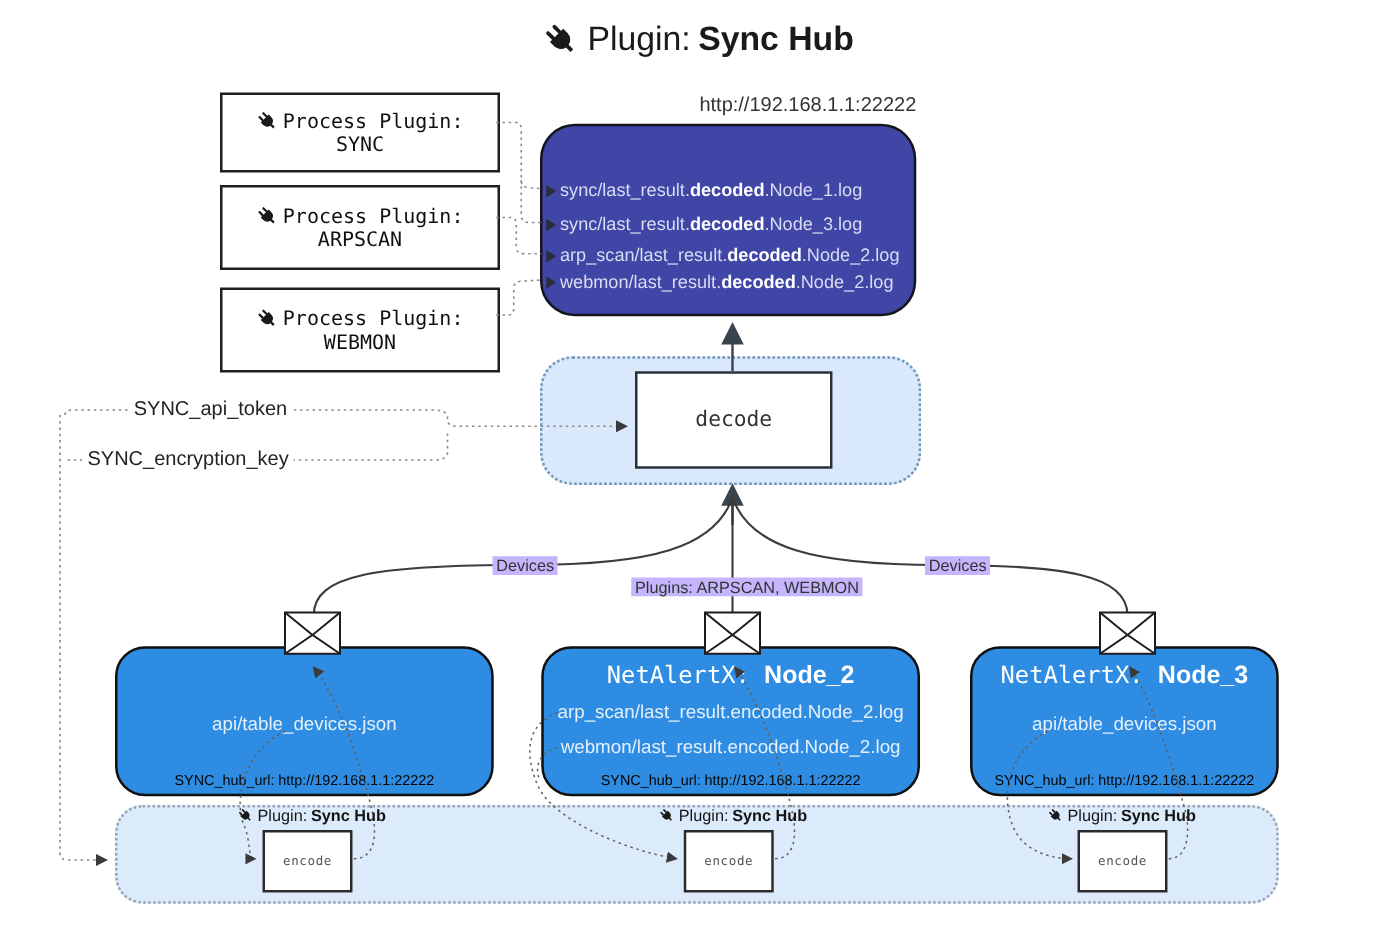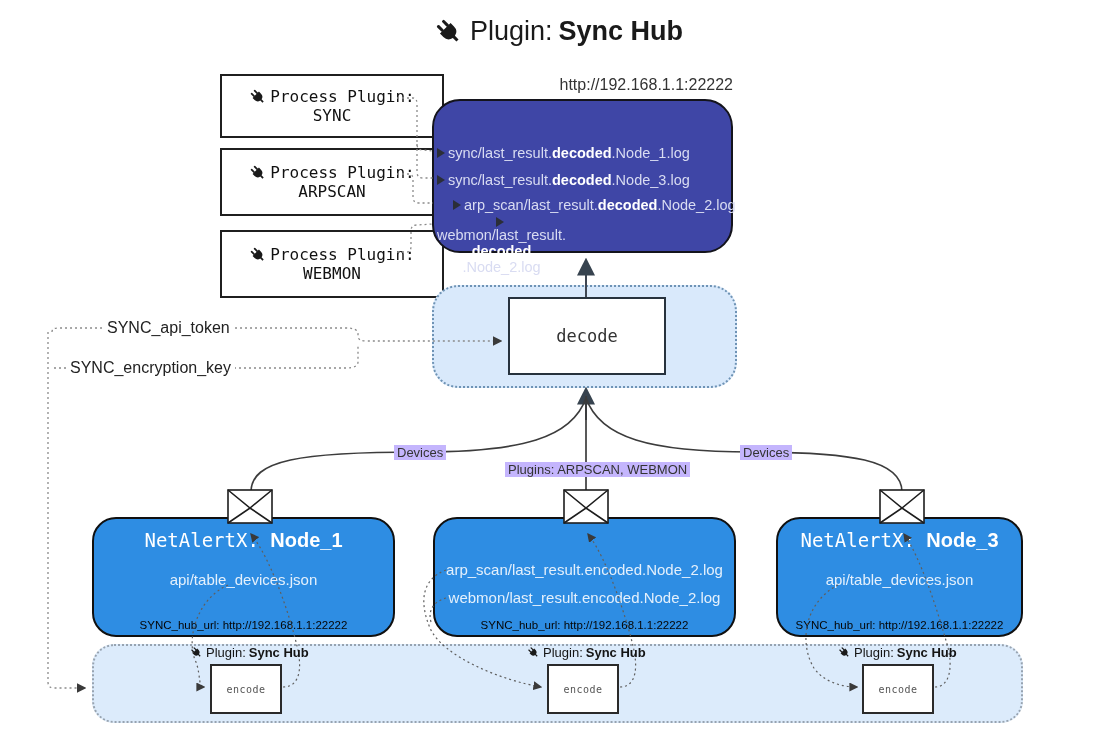--- a/index.html
+++ b/index.html
@@ -9,21 +9,21 @@
   .lbl{position:absolute;z-index:3;white-space:nowrap;}
 
   
   .title{position:absolute;left:0;right:0;top:16px;z-index:3;display:flex;align-items:center;
          justify-content:center;font-size:27px;color:#1a1a1a;gap:6px;}
   .title .b{font-weight:700;}
 
   
   .pbox{position:absolute;left:176px;width:220px;background:#fff;border:2px solid #1f1f1f;
         z-index:1;display:flex;flex-direction:column;align-items:center;justify-content:center;
-        font-family:"DejaVu Sans Mono",monospace;font-size:16px;color:#111;margin-left:44px;}
+        font-family:"DejaVu Sans Mono",monospace;font-size:16px;color:#111;}
   .pbox .row{display:flex;align-items:center;gap:3px;}
 
   
   .huburl{position:absolute;left:432px;width:301px;top:76px;text-align:right;font-size:16px;
           color:#333;z-index:3;}
   .hub{position:absolute;left:432px;top:99px;width:301px;height:154px;background:#3f46a6;
        border:2.5px solid #14141c;border-radius:28px;z-index:1;box-sizing:border-box;}
   .hubtitle{position:absolute;left:0;right:0;top:13px;text-align:center;color:#fff;
             font-family:"DejaVu Sans Mono",monospace;font-size:19px;}
   .hubtitle .b{font-family:"Liberation Sans",sans-serif;font-weight:700;font-size:20px;}
@@ -200,53 +200,53 @@
       <span>sync/last_result.</span>
         <b>decoded</b>
         <span>.Node_1.log</span>
     </div>
     <div class="hubline" style="top:70px;">
       <span class="tri"></span>
       <span>sync/last_result.</span>
         <b>decoded</b>
         <span>.Node_3.log</span>
     </div>
-    <div class="hubline" style="top:95px;margin-left:16px;">
+    <div class="hubline" style="top:95px;">
       <span class="tri"></span>
       <span>arp_scan/last_result.</span>
         <b>decoded</b>
         <span>.Node_2.log</span>
     </div>
-    <div class="hubline" style="top:116px;flex-direction:column;">
+    <div class="hubline" style="top:116px;">
       <span class="tri"></span>
       <span>webmon/last_result.</span>
         <b>decoded</b>
         <span>.Node_2.log</span>
     </div>
   </div>
 
   <div class="dpanel"></div>
   <div class="dbox">decode</div>
 
   <div class="lbl cfg" style="left:103px;top:319px;">SYNC_api_token</div>
   <div class="lbl cfg" style="left:66px;top:359px;">SYNC_encryption_key</div>
 
   <div class="lbl edge" style="left:394px;top:445px;">Devices</div>
   <div class="lbl edge" style="left:505px;top:462px;">Plugins: ARPSCAN, WEBMON</div>
   <div class="lbl edge" style="left:740px;top:445px;">Devices</div>
 
   <div class="node" style="left:92px;width:303px;">
-    <div class="ntitle">
-      <span>NetAlertX: </span><span class="b">Node_1</span>
-    </div>
     <div class="nfile" style="top:52px;">api/table_devices.json</div>
     <div class="nurl" style="top:100px;">SYNC_hub_url: http://192.168.1.1:22222</div>
   </div>
 
   <div class="node" style="left:433px;width:303px;">
+    <div class="ntitle">
+      <span>NetAlertX: </span><span class="b">Node_2</span>
+    </div>
     <div class="nfile" style="top:42px;">arp_scan/last_result.encoded.Node_2.log</div>
     <div class="nfile" style="top:70px;">webmon/last_result.encoded.Node_2.log</div>
     <div class="nurl" style="top:100px;">SYNC_hub_url: http://192.168.1.1:22222</div>
   </div>
 
   <div class="node" style="left:776px;width:247px;">
     <div class="ntitle">
       <span>NetAlertX: </span><span class="b">Node_3</span>
     </div>
     <div class="nfile" style="top:52px;">api/table_devices.json</div>

